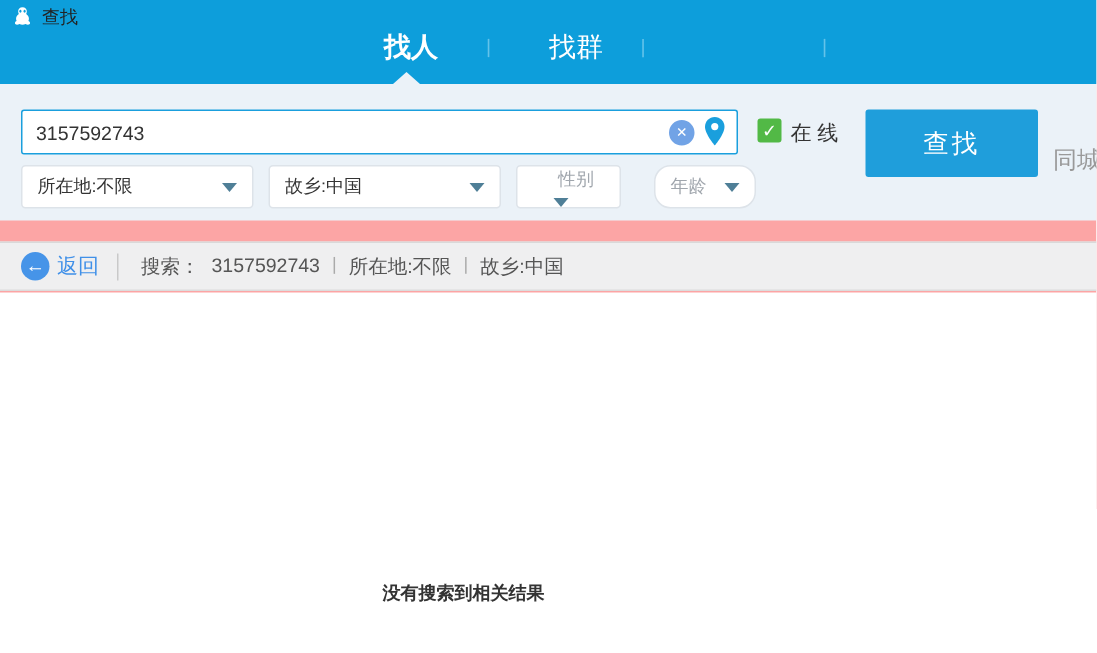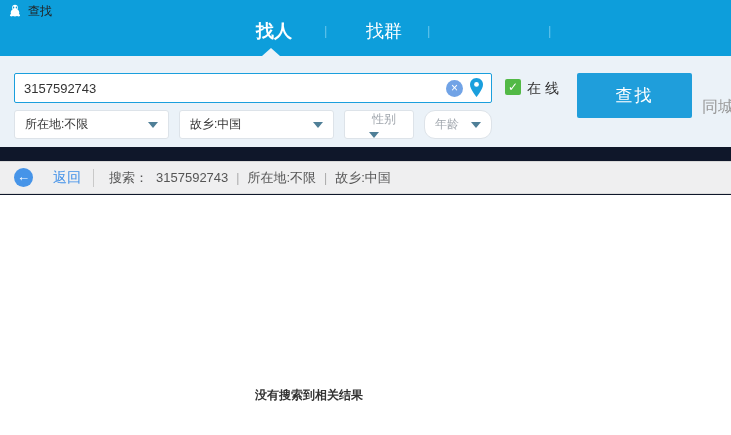--- a/index.html
+++ b/index.html
@@ -1,18 +1,18 @@
 <!DOCTYPE html>
 <html><head>
 <meta charset="utf-8">
 <style>
   * { margin:0; padding:0; box-sizing:border-box; }
   html,body { width:731px; height:435px; overflow:hidden; background:#fff;
     font-family:"Liberation Sans","DejaVu Sans",sans-serif; }
-  .page { position:relative; width:731px; height:370px; background:#0f172a; }
+  .page { position:relative; width:731px; height:370px; background:#fca5a5; }
 
   
   .header { position:absolute; left:0; top:0; width:731px; height:56px; background:#0d9edb; }
   .win-title { position:absolute; left:8px; top:3px; display:flex; align-items:center; gap:6px; }
   .qq-logo { width:14px; height:15px; display:block; }
   .win-title-text { font-size:12px; color:#222; }
   .tab { position:absolute; top:19px; font-size:18px; color:#fff; cursor:pointer; white-space:nowrap;text-align:right; }
   .tab.active { font-weight:bold; }
   .tab-sep { position:absolute; top:23px; font-size:13px; color:#63c3ea; }
   .hot-badge { display:inline-block; margin-left:3px; background:#f97b1c; color:#fff;
@@ -45,32 +45,32 @@
   .dd { position:absolute; top:54px; height:29px; background:#fff; border:1px solid #dde3e9;
     border-radius:3px; font-size:12px; display:flex; align-items:center; cursor:pointer; }
   .dd-label { padding-left:10px; color:#333; flex:1; white-space:nowrap; overflow:hidden; }
   .dd.disabled .dd-label { color:#a0a6ad; }
   .dd-arrow { width:0; height:0; margin-right:10px;
     border-left:5px solid transparent; border-right:5px solid transparent;
     border-top:6px solid #4f7f97; }
   .dd1 { left:14px;  width:155px; }
   .dd2 { left:179px; width:155px; }
   .dd3 { left:344px; width:70px;flex-direction:column; }
-  .dd4 { left:424px; width:68px;border-radius:11px; }
+  .dd4 { left:436px; width:68px;border-radius:11px; }
 
   
   .crumb-bar { position:absolute; left:0; top:161px; width:731px; height:33px;
     background:#efeff0; border-top:1px solid #d9d9d9; border-bottom:1px solid #dcdcdc;
     display:flex; align-items:center; }
   .back-btn { display:flex; align-items:center; margin-left:14px; cursor:pointer; }
   .back-circle { width:19px; height:19px; border-radius:50%; background:#4694e8;
     color:#fff; font-size:13px; line-height:18px; text-align:center; }
-  .back-label { margin-left:20px; font-size:14px; color:#4090e8; }
+  .back-label { margin-left:5px; font-size:14px; color:#4090e8; }
   .crumb-divider { width:1px; height:18px; background:#c9c9c9; margin:0 0 0 12px; }
-  .crumb-text { display:flex; align-items:center; margin-left:15px; font-size:13px; color:#555; }
+  .crumb-text { display:flex; align-items:flex-start; margin-left:15px; font-size:13px; color:#555; }
   .crumb-query { margin-left:8px; }
   .crumb-sep { margin:0 8px; color:#aaa; font-size:12px; }
 
   
   .results { position:absolute; left:0; top:195px; width:731px; height:240px; background:#fff; }
   .empty-msg { position:absolute; left:255px; top:192px; font-size:12px; color:#333;font-weight:bold; }
 </style>
 </head>
 <body>
 

